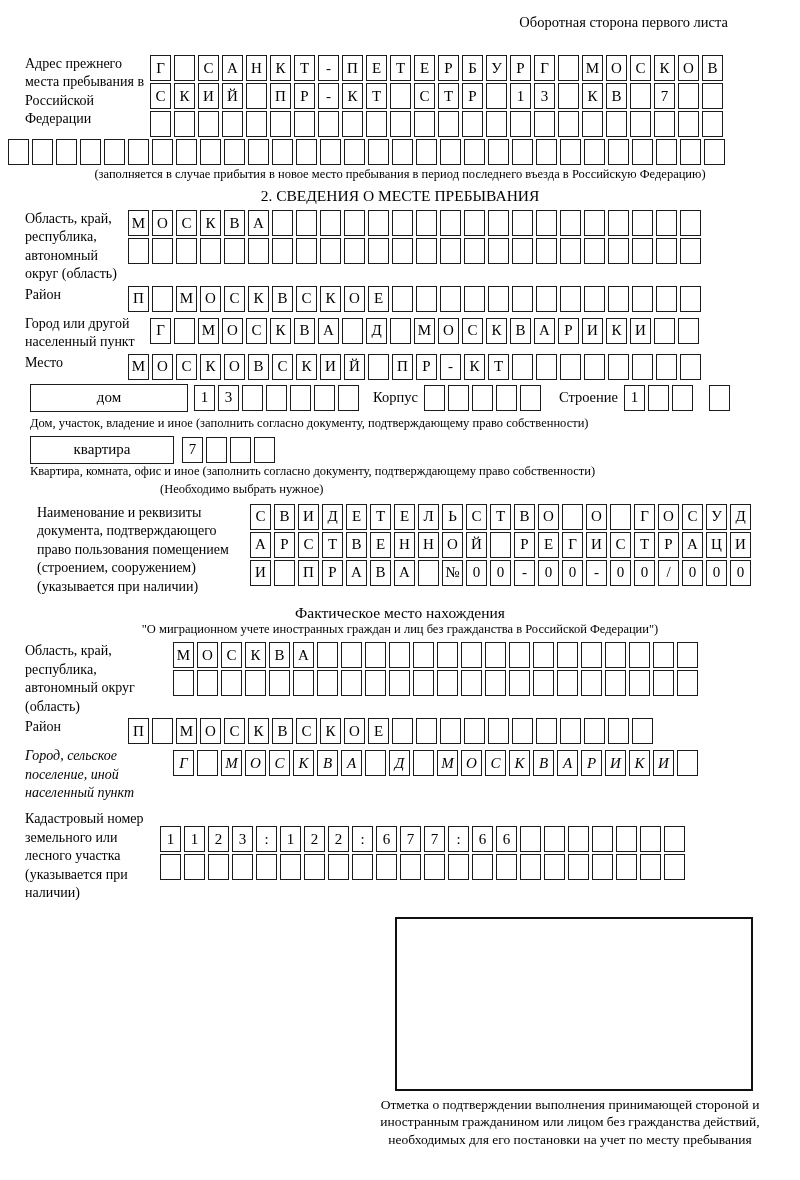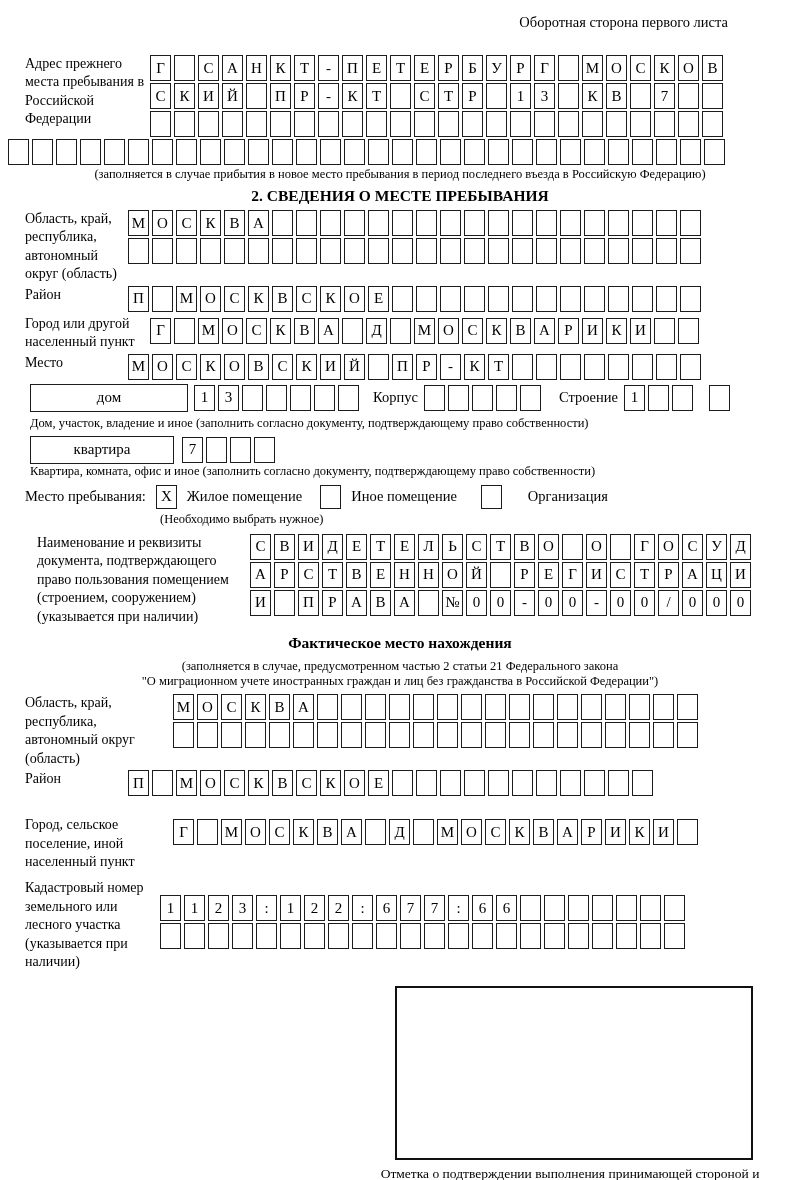--- a/index.html
+++ b/index.html
@@ -17,21 +17,21 @@
     display:flex; align-items:center; justify-content:center;
     font-size:15px; line-height:1; flex:0 0 auto; background:#fff;
   }
   .cellrow { margin-bottom:2px; }
 
   .field { display:flex; align-items:flex-start; }
   .flabel { flex:0 0 150px; box-sizing:border-box; padding-left:25px;
             font-size:14px; line-height:1.32; }
   .caption { font-size:12.5px; }
   .caption.center { text-align:center; }
-  .title { font-weight:bold; font-size:15.5px; text-align:center; }
+  .title { font-weight:normal; font-size:15.5px; text-align:center; }
 
   .wide-box { height:28px; box-sizing:border-box; border:1.7px solid #1c1c1c;
     display:flex; align-items:center; justify-content:center; font-size:15px; }
   .inline-lbl { font-size:14.5px; align-self:center; }
 
   .checkbox { width:21px; height:24px; box-sizing:border-box; border:1.6px solid #1c1c1c;
     display:flex; align-items:center; justify-content:center; font-size:15px; }
 
   .stamp-box { margin-left:395px; width:358px; height:174px;
     border:2px solid #111; box-sizing:border-box; }
@@ -346,29 +346,20 @@
     <div class="wide-box" style="width:144px;">квартира</div>
     <div class="cells">
         <span class="cell">7</span>
         <span class="cell"></span>
         <span class="cell"></span>
         <span class="cell"></span>
       </div>
   </div>
   <div class="caption" style="margin:0 0 0 30px;">Квартира, комната, офис и иное (заполнить согласно документу, подтверждающему право собственности)</div>
 
-  <div style="display:flex; align-items:center; margin:6px 0 0 25px; gap:10px;">
-    <span class="inline-lbl">Место пребывания:</span>
-    <span class="checkbox">X</span>
-    <span class="inline-lbl">Жилое помещение</span>
-    <span class="checkbox" style="margin-left:8px;"></span>
-    <span class="inline-lbl">Иное помещение</span>
-    <span class="checkbox" style="margin-left:14px;"></span>
-    <span class="inline-lbl" style="margin-left:16px;">Организация</span>
-  </div>
   <div class="caption" style="margin:3px 0 0 160px;">(Необходимо выбрать нужное)</div>
 
   <div class="field" style="margin-top:7px;">
     <div class="flabel" style="flex-basis:250px; padding-left:37px;">Наименование и реквизиты документа, подтверждающего право пользования помещением (строением, сооружением) (указывается при наличии)</div>
     <div>
       <div class="cells cellrow">
           <span class="cell">С</span>
           <span class="cell">В</span>
           <span class="cell">И</span>
           <span class="cell">Д</span>
@@ -433,21 +424,20 @@
           <span class="cell">0</span>
           <span class="cell">/</span>
           <span class="cell">0</span>
           <span class="cell">0</span>
           <span class="cell">0</span>
         </div>
     </div>
   </div>
 
   <div class="title" style="margin-top:8px;">Фактическое место нахождения</div>
-  <div class="caption center" style="margin-top:7px;">(заполняется в случае, предусмотренном частью 2 статьи 21 Федерального закона</div>
   <div class="caption center">"О миграционном учете иностранных граждан и лиц без гражданства в Российской Федерации")</div>
 
   <div class="field" style="margin-top:5px;">
     <div class="flabel">Область, край, республика, автономный округ (область)</div>
     <div style="margin-left:23px;">
       <div class="cells cellrow">
           <span class="cell">М</span>
           <span class="cell">О</span>
           <span class="cell">С</span>
           <span class="cell">К</span>
@@ -518,21 +508,21 @@
         <span class="cell"></span>
         <span class="cell"></span>
         <span class="cell"></span>
         <span class="cell"></span>
         <span class="cell"></span>
         <span class="cell"></span>
         <span class="cell"></span>
       </div>
   </div>
 
-  <div class="field" style="margin-top:20px;">
+  <div class="field" style="margin-top:3px;font-style:italic;">
     <div class="flabel" style="flex-basis:173px;">Город, сельское поселение, иной населенный пункт</div>
     <div class="cells" style="margin-top:3px;">
         <span class="cell">Г</span>
         <span class="cell"></span>
         <span class="cell">М</span>
         <span class="cell">О</span>
         <span class="cell">С</span>
         <span class="cell">К</span>
         <span class="cell">В</span>
         <span class="cell">А</span>

